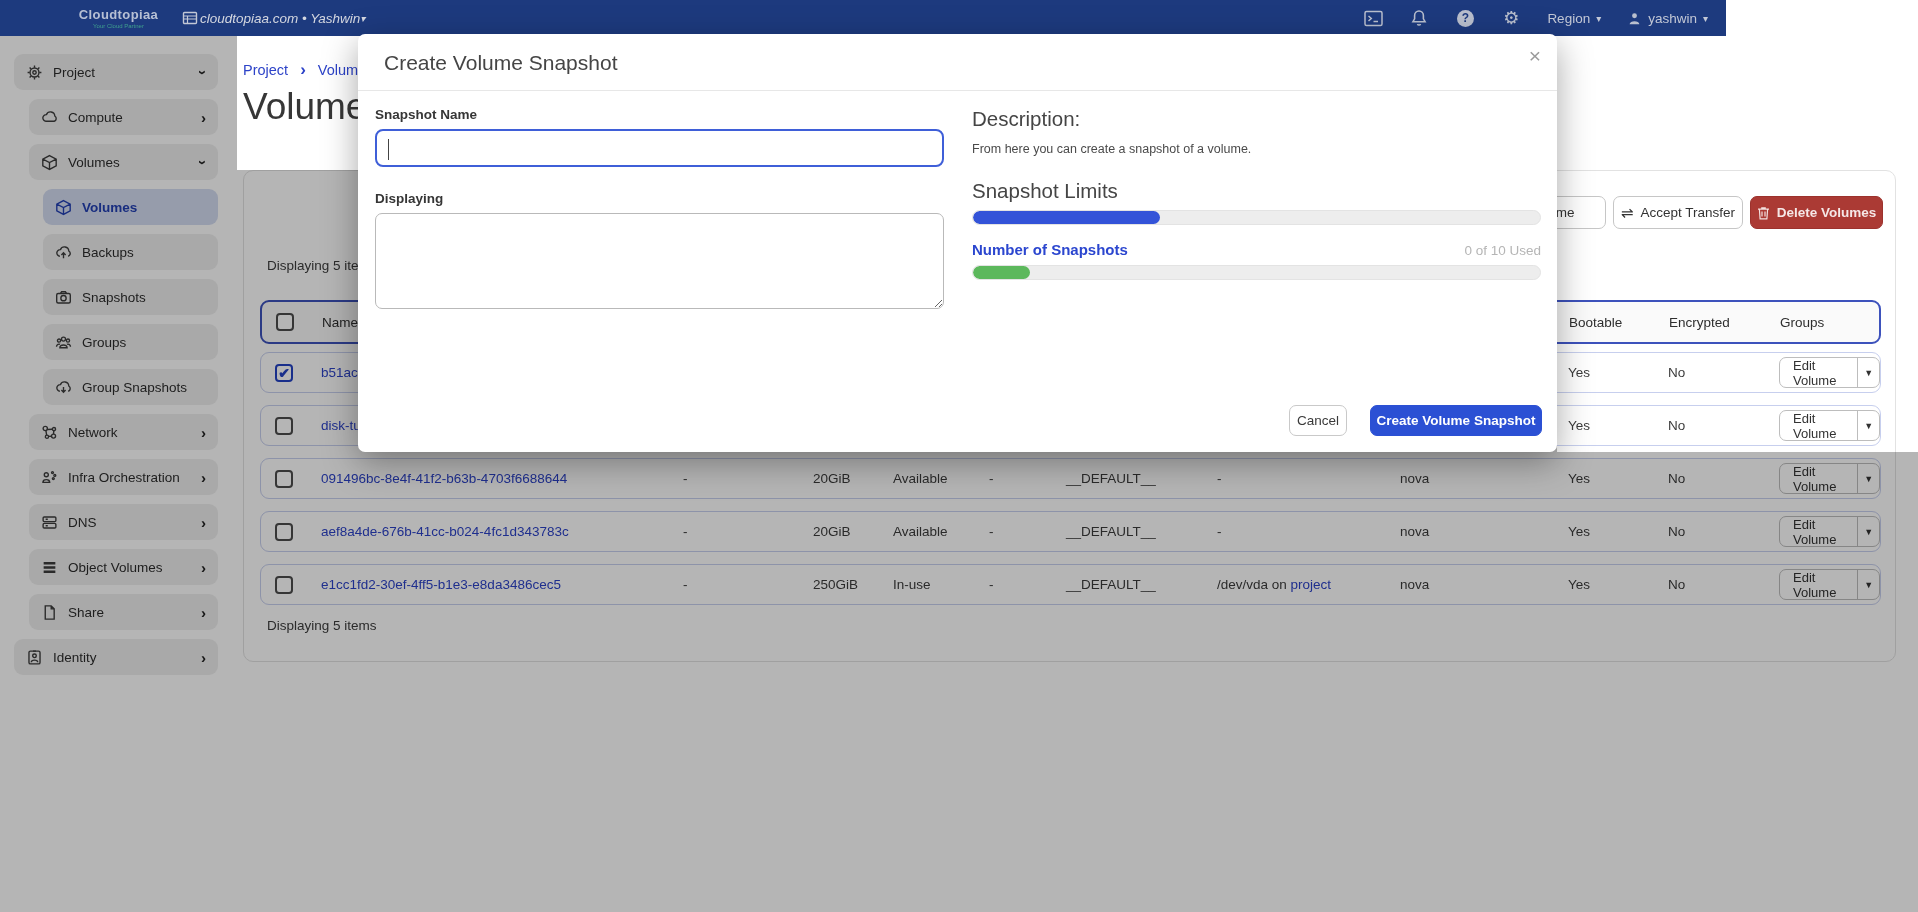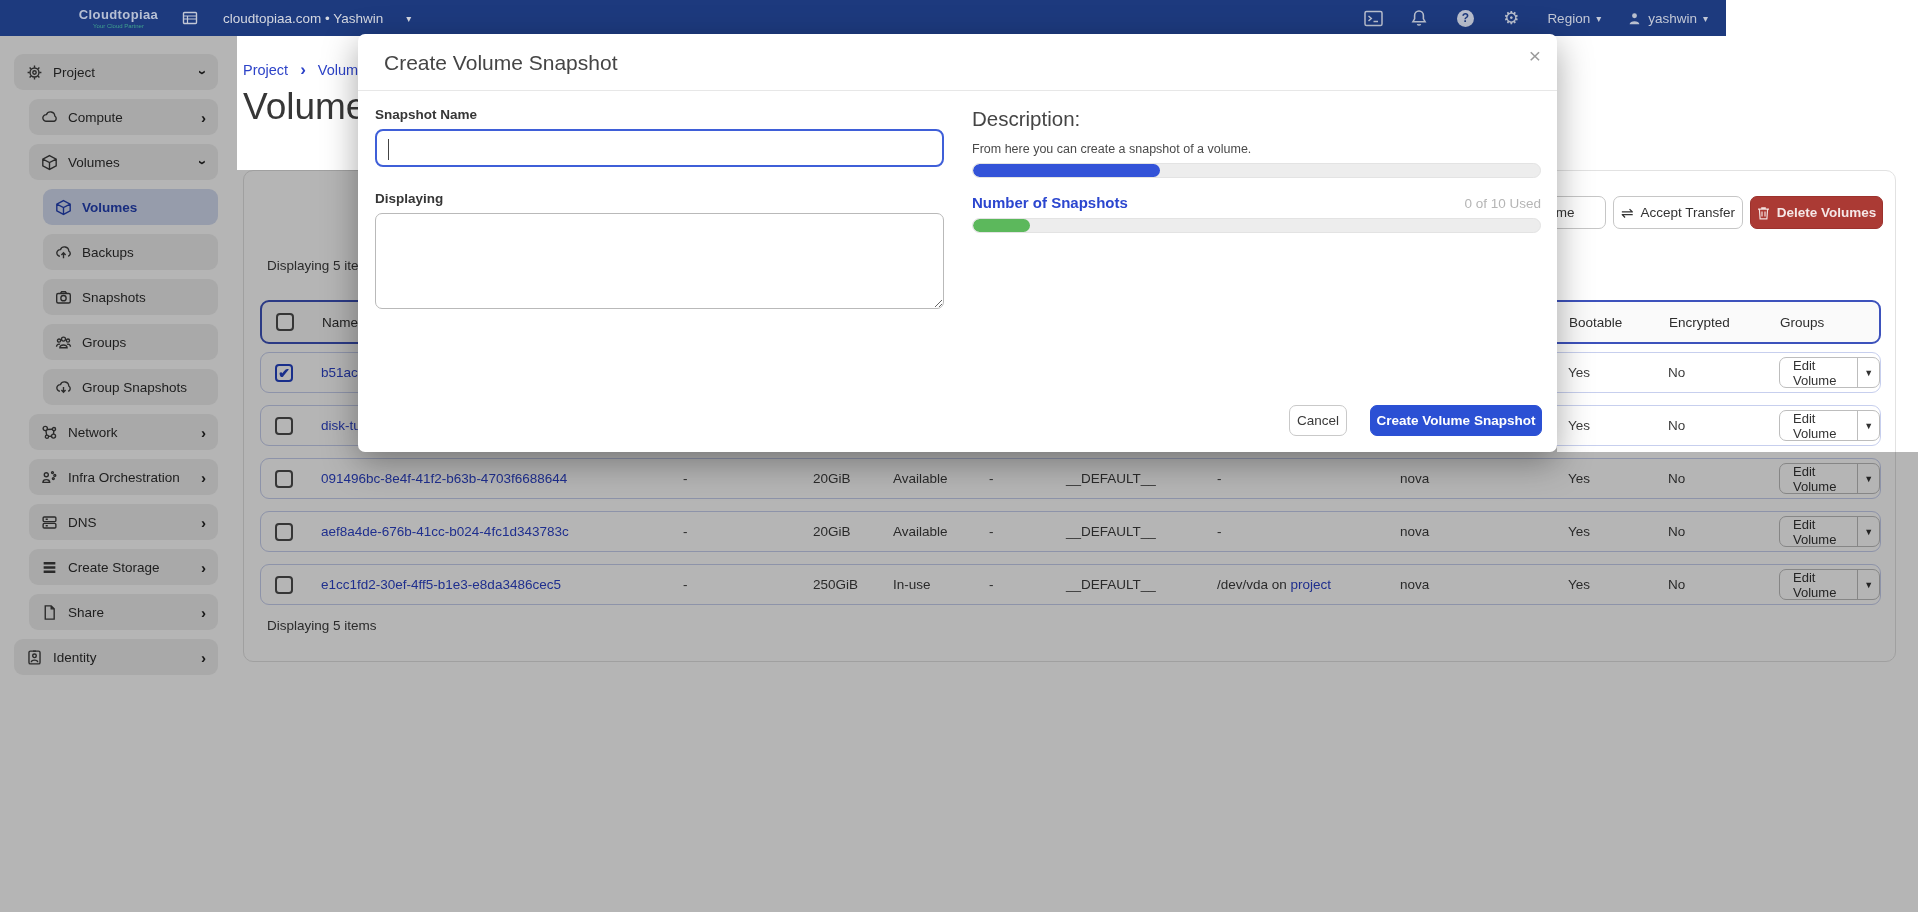--- a/index.html
+++ b/index.html
@@ -4,21 +4,21 @@
 <style>
   * { margin:0; padding:0; box-sizing:border-box; }
   html,body { width:1918px; height:912px; overflow:hidden; font-family:"Liberation Sans", sans-serif; background:#ffffff; }
   body { position:relative; }
 
   
   .navbar { position:absolute; left:0; top:0; width:1726px; height:36px; background:#1d3a7e; display:flex; align-items:center; z-index:10; }
   .logo-wrap { width:237px; text-align:center; line-height:1; }
   .logo { font-size:13px; font-weight:700; color:#b7c0d4; letter-spacing:.4px; }
   .logo-tag { font-size:6px; color:#3fa08d; margin-top:2px; }
-  .nav-context { position:absolute; left:180px; display:flex; align-items:center; gap:23px; color:#d4d7e0; font-size:13.5px; cursor:pointer; }
+  .nav-context { position:absolute; left:180px; display:flex; align-items:center; gap:0; color:#d4d7e0; font-size:13.5px; cursor:pointer;font-style:italic; }
   .nav-right { position:absolute; right:18px; display:flex; align-items:center; gap:26px; color:#b9bfce; }
   .nav-ico { width:20px; height:20px; display:flex; align-items:center; justify-content:center; cursor:pointer; }
   .help-circle { width:17px; height:17px; border-radius:50%; background:#b9bfce; color:#1d3a7e; font-size:12px; font-weight:700; display:flex; align-items:center; justify-content:center; }
   .gear-glyph { font-size:18px; color:#b9bfce; }
   .nav-drop { display:flex; align-items:center; gap:6px; font-size:13.5px; color:#c3c8d6; cursor:pointer; }
   .caret { font-size:10px; }
 
   
   .sidebar { position:absolute; left:0; top:36px; width:237px; bottom:0; background:#ffffff; padding:18px 19px 0 14px; display:flex; flex-direction:column; gap:9px; z-index:1; }
   .sb-item { height:36px; border-radius:9px; background:#efefef; display:flex; align-items:center; gap:10px; padding:0 12px; font-size:13.5px; color:#2d2d2d; cursor:pointer; flex:none; }
@@ -234,21 +234,21 @@
         <rect x="2" y="8.8" width="12" height="4.4" rx="1"></rect>
         <path d="M4.4 5h2 M4.4 11h2"></path>
       </svg>
     <span>DNS</span>
     <span class="sb-chev">›</span>
   </div>
   <div class="sb-item lvl1">
     <svg width="17" height="17" viewBox="0 0 16 16">
         <path d="M2.5 4h11 M2.5 8h11 M2.5 12h11" stroke-width="2.2"></path>
       </svg>
-    <span>Create Storage</span>
+    <span>Object Volumes</span>
     <span class="sb-chev">›</span>
   </div>
   <div class="sb-item lvl1">
     <svg width="17" height="17" viewBox="0 0 16 16">
         <path d="M4 1.8h5.6l2.8 2.8v9.6H4Z M9.6 1.8v2.8h2.8"></path>
       </svg>
     <span>Share</span>
     <span class="sb-chev">›</span>
   </div>
   <div class="sb-item">
@@ -420,20 +420,21 @@
       <div class="field-label">Snapshot Name</div>
       <div class="snap-input">
           <span class="input-caret"></span>
         </div>
       <div class="field-label desc-label">Displaying</div>
       <textarea class="desc-area" style=""></textarea>
     </div>
     <div class="mcol">
       <div class="rh3">Description:</div>
       <div class="rtext">From here you can create a snapshot of a volume.</div>
+      <div class="rh3 limits-h">Snapshot Limits</div>
 
       <div class="pbar">
           <div class="pfill" style="width: 33%; background: rgb(51, 83, 216);"></div>
         </div>
 
       <div class="limit-row">
         <span class="limit-label">Number of Snapshots</span>
         <span class="limit-usage">0 of 10 Used</span>
       </div>
       <div class="pbar">

